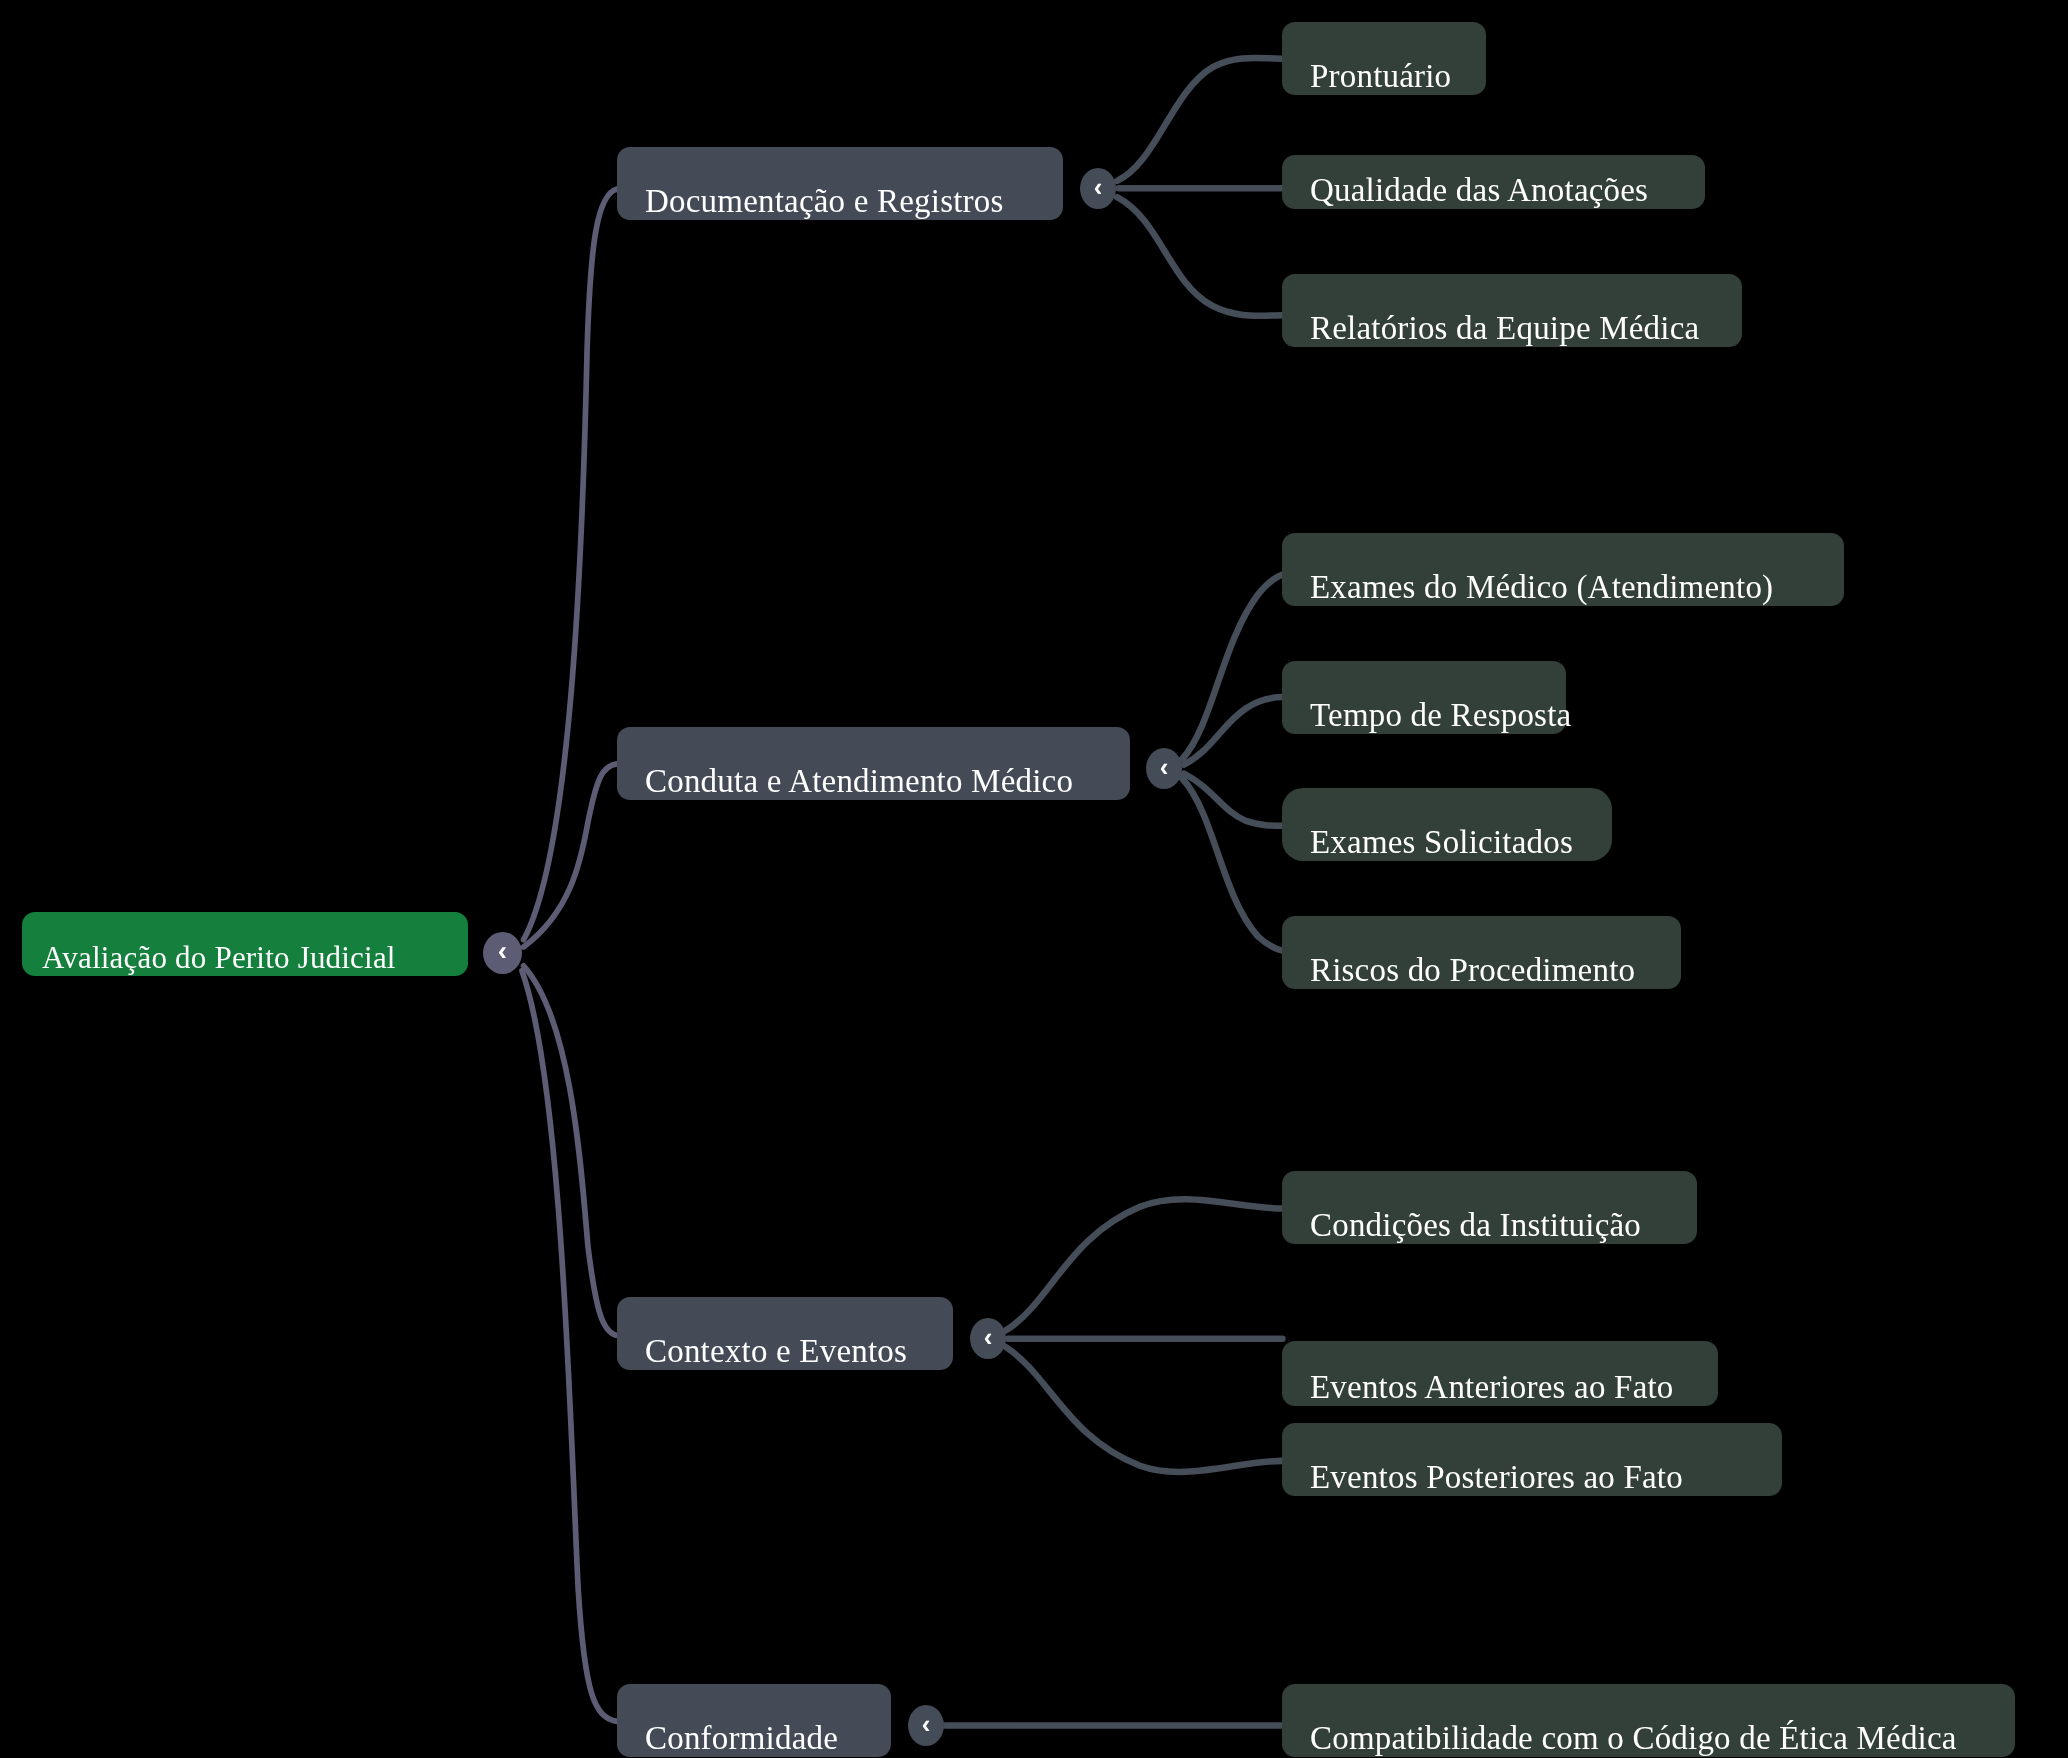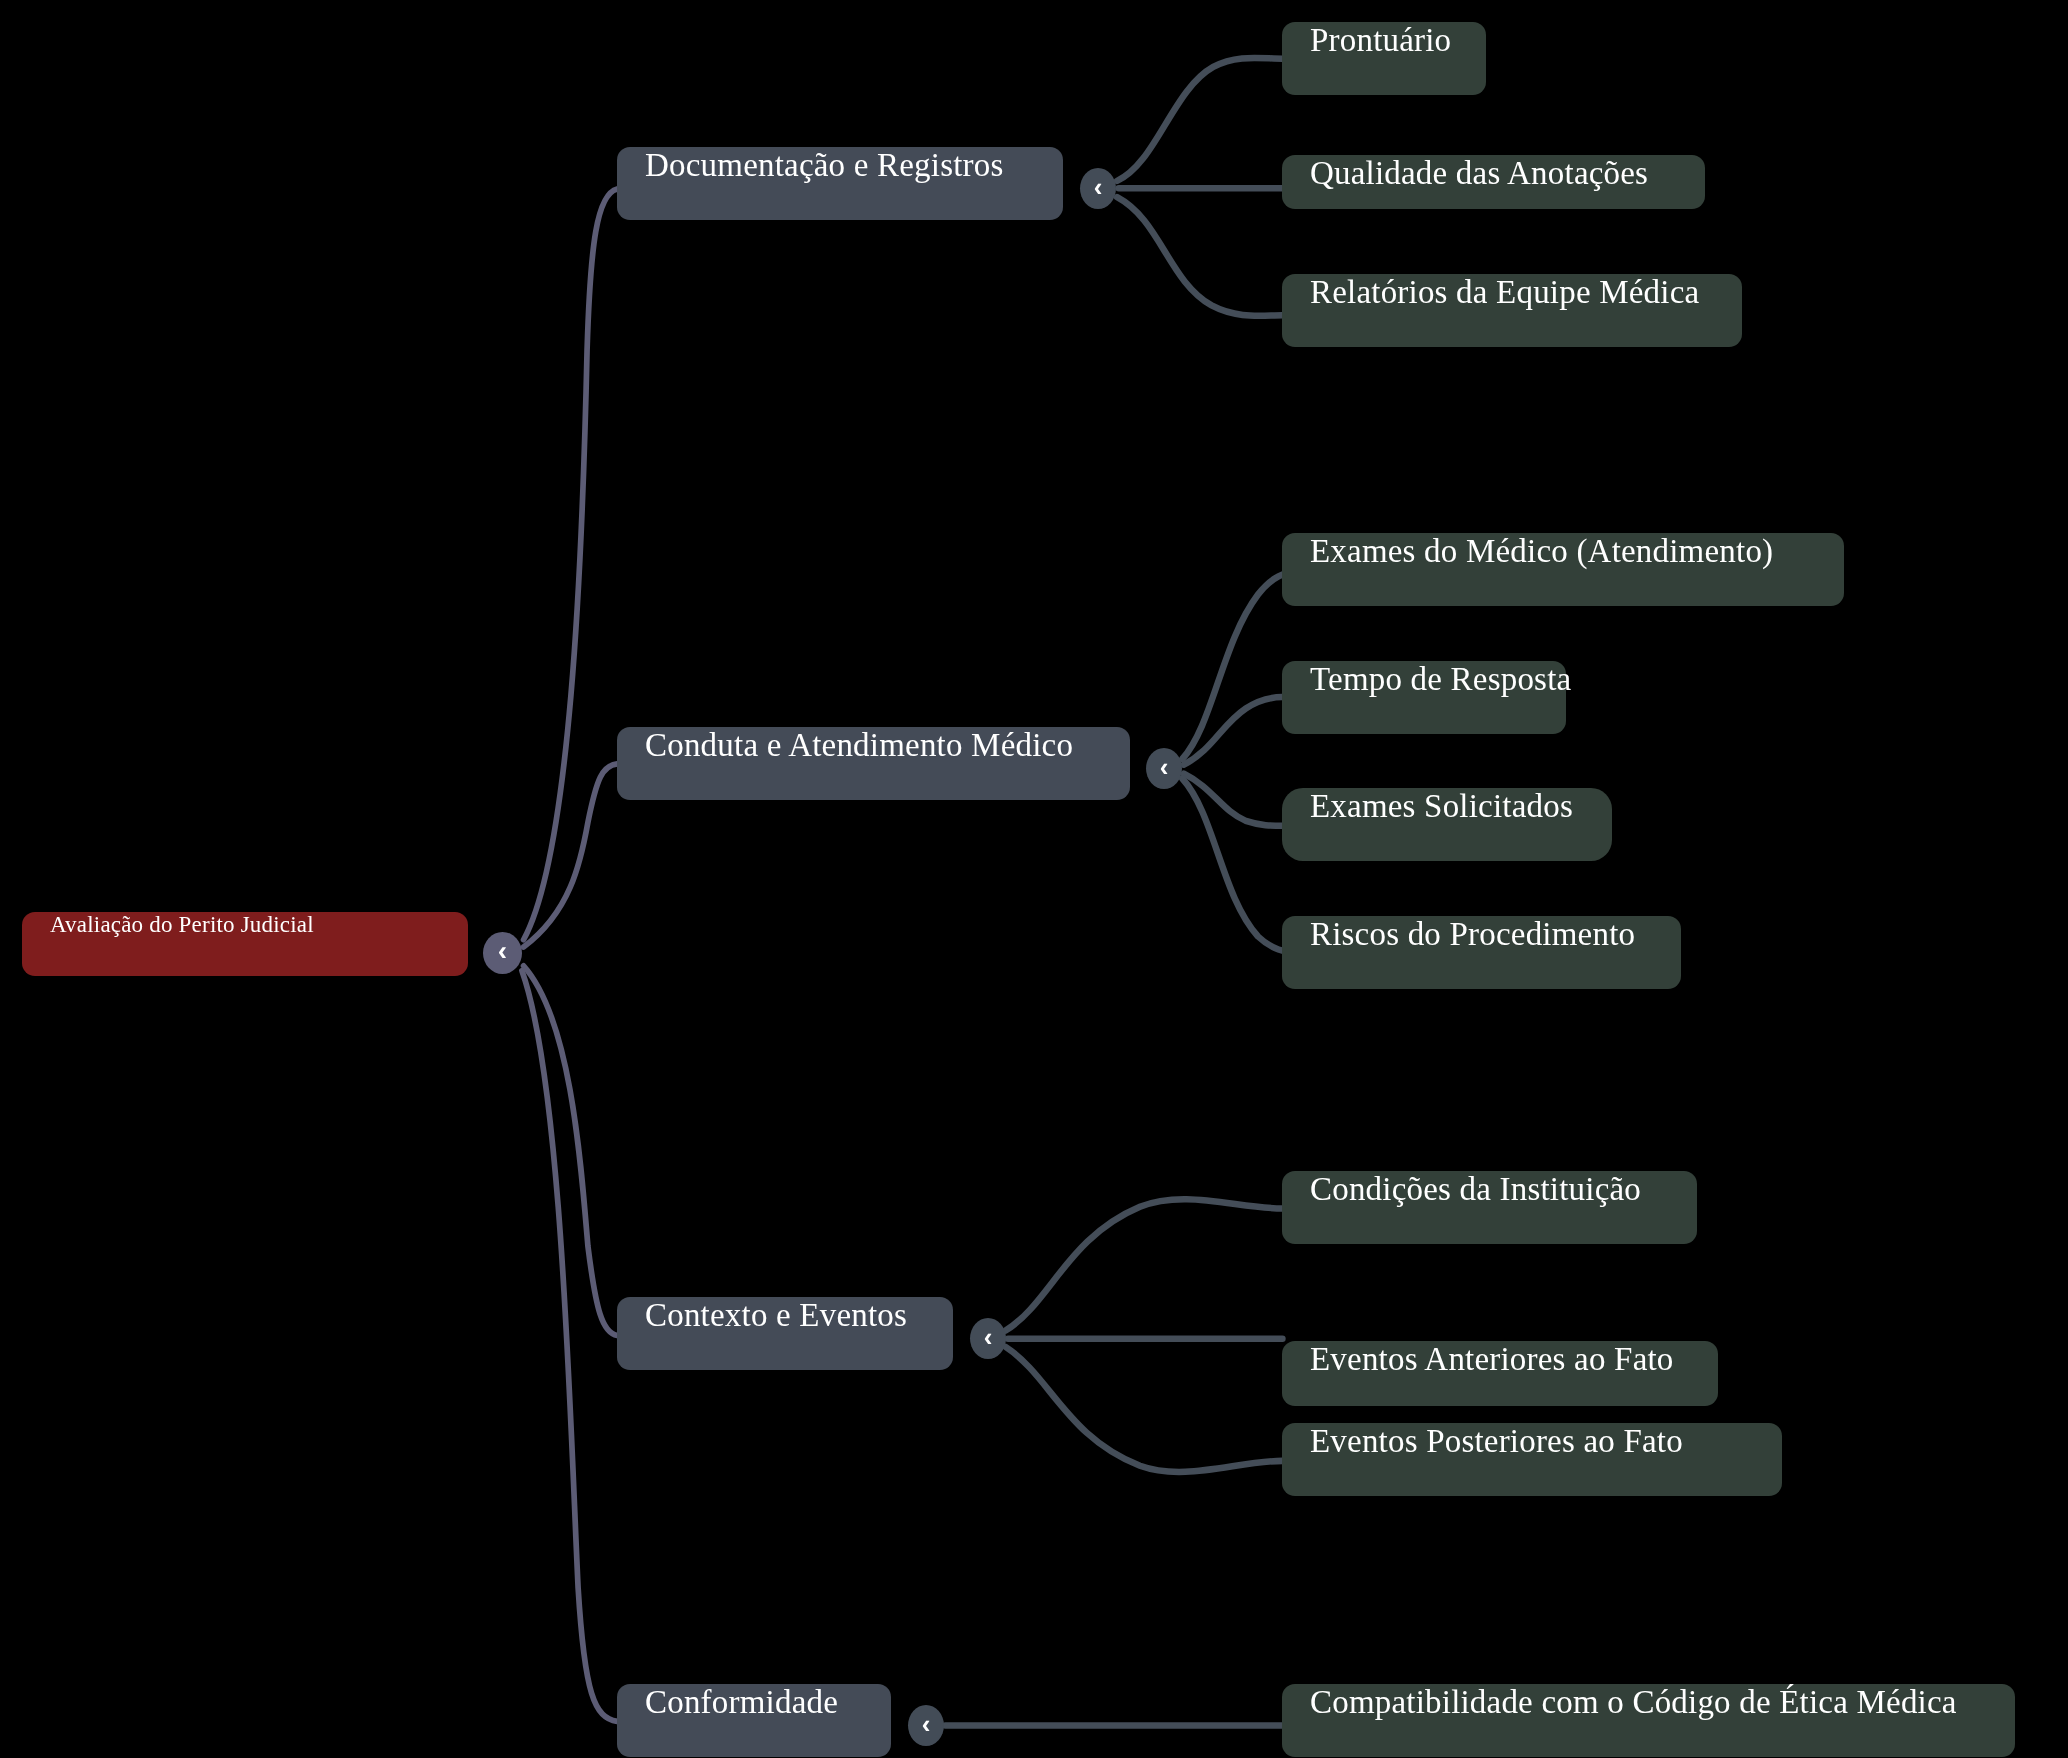--- a/index.html
+++ b/index.html
@@ -20,34 +20,34 @@
     position: absolute;
     left: 0; top: 0;
     width: 2069px;
     height: 1759px;
     pointer-events: none;
   }
   .node {
     position: absolute;
     box-sizing: border-box;
     display: flex;
-    align-items: flex-start;
+    align-items: flex-end;
     border-radius: 13px;
     color: #ffffff;
     white-space: nowrap;
     letter-spacing: 0.2px;
   }
   .node-label {
     display: block;
     width: 100%;
   }
   .node.root {
-    background: #7f1d1d;
-    padding: 0 28px;
-    font-size: 23px;
+    background: #15803d;
+    padding: 0 20px;
+    font-size: 31px;
   }
   .node.branch {
     background: #444b57;
     padding: 0 28px;
     font-size: 33px;
   }
   .node.leaf {
     background: #334039;
     padding: 0 28px;
     font-size: 33px;

